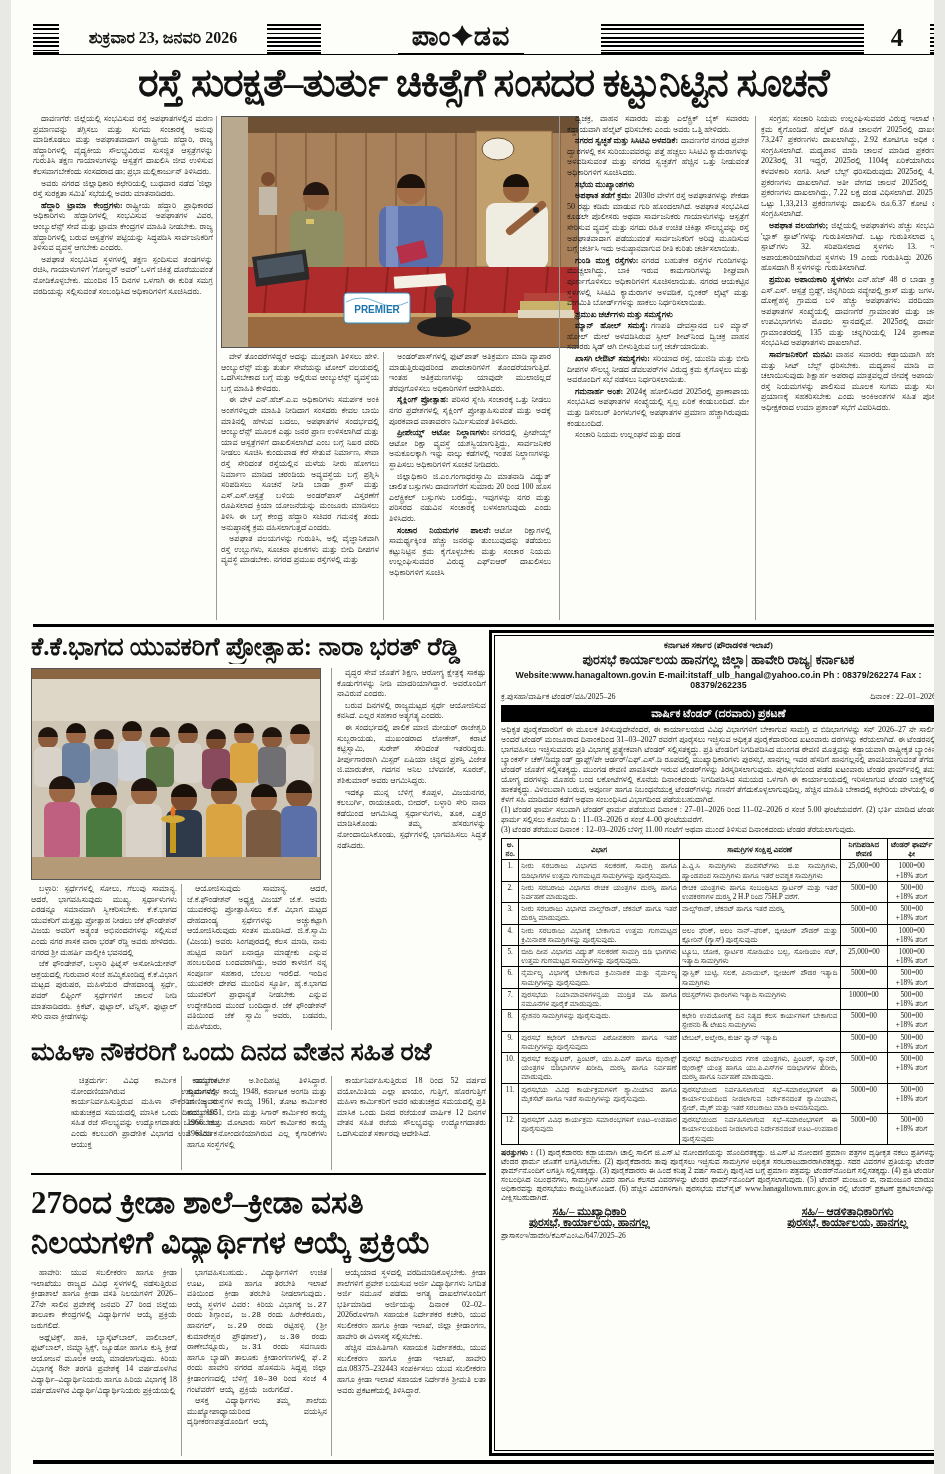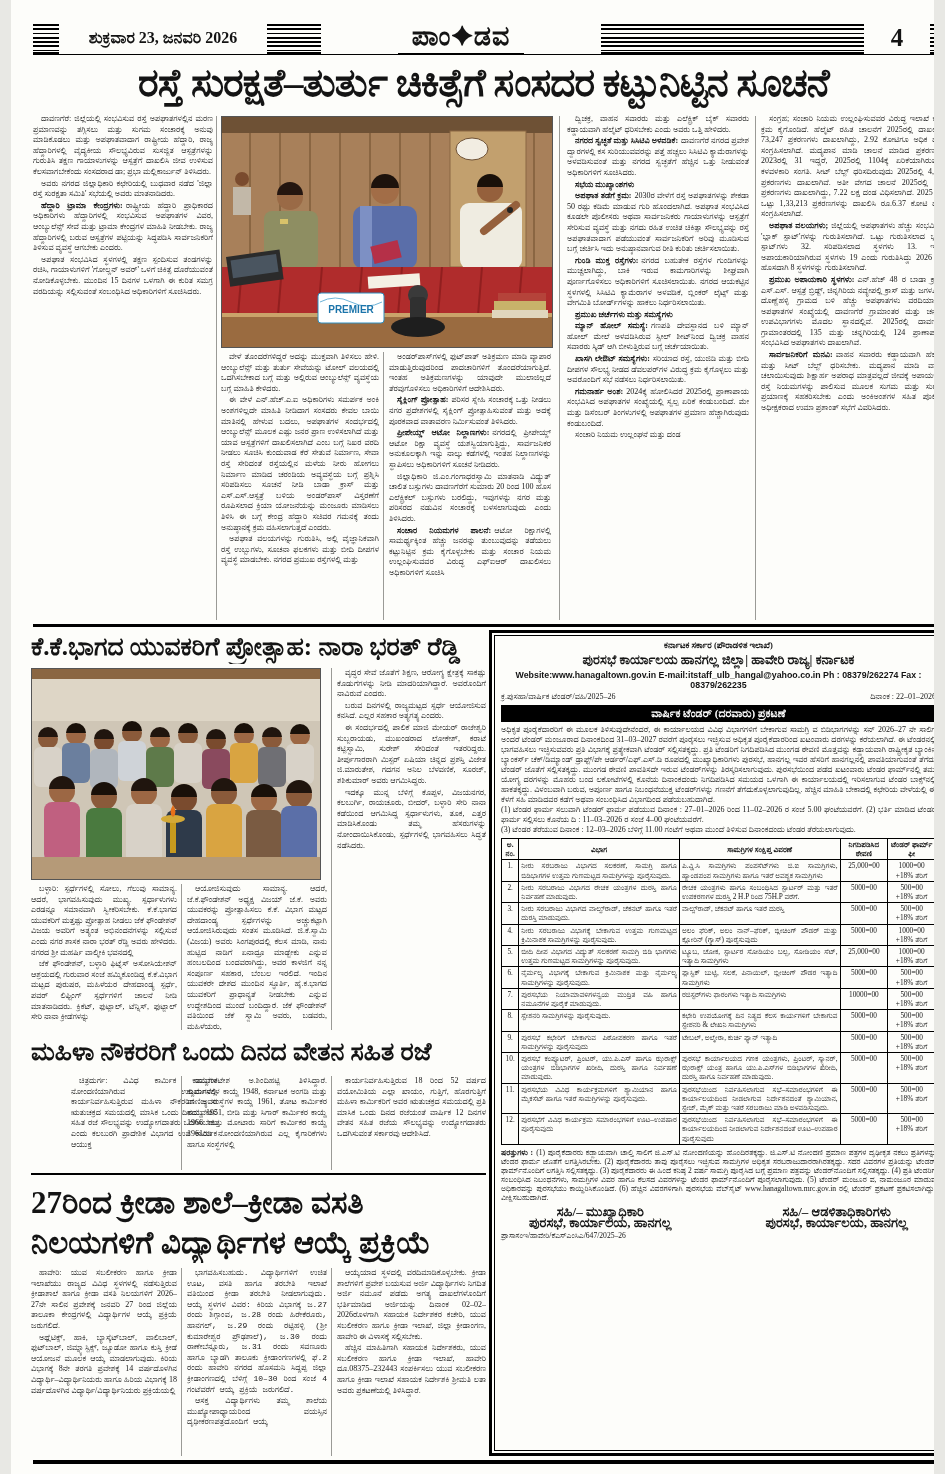--- a/index.html
+++ b/index.html
@@ -39,21 +39,21 @@
   .tlines{font-size:8px;line-height:10px;text-align:justify;}
   .tlines .tl{margin:0;}
   table.tt{width:100%;border-collapse:collapse;margin-top:3px;font-size:7.3px;line-height:9.2px;}
   table.tt th,table.tt td{border:1px solid #000;padding:1px 2px;vertical-align:top;text-align:justify;}
   table.tt th{text-align:center;font-weight:bold;vertical-align:middle;}
   td.c,th.c{text-align:center !important;}
   td.fee{white-space:pre-line;}
   .conds{font-size:7.6px;line-height:9px;text-align:justify;margin-top:3px;}
   .conds b{margin-right:3px;}
   .signs{display:flex;justify-content:space-between;margin-top:4px;padding:0 28px;}
-  .sig{text-align:center;font-size:13px;font-weight:bold;line-height:11px;}
+  .sig{text-align:center;font-size:11px;font-weight:bold;line-height:11px;text-decoration:underline;}
   .fref{font-size:7.6px;margin-top:3px;}
 </style>
 </head>
 <body>
 
 <div id="page">
 
   <div class="band">
     <div class="wbox datebox">ಶುಕ್ರವಾರ 23, ಜನವರಿ 2026</div>
     <div class="wbox mastbox">
@@ -65,21 +65,21 @@
   <div class="h1">ರಸ್ತೆ ಸುರಕ್ಷತೆ–ತುರ್ತು ಚಿಕಿತ್ಸೆಗೆ ಸಂಸದರ ಕಟ್ಟುನಿಟ್ಟಿನ ಸೂಚನೆ</div>
 
   <div class="col" style="left:22px;top:114px;width:180px;height:508px;">
 
   <p class="p"><span>ದಾವಣಗೆರೆ: ಜಿಲ್ಲೆಯಲ್ಲಿ ಸಂಭವಿಸುವ ರಸ್ತೆ ಅಪಘಾತಗಳಲ್ಲಿನ ಮರಣ ಪ್ರಮಾಣವನ್ನು ತಗ್ಗಿಸಲು ಮತ್ತು ಸುಗಮ ಸಂಚಾರಕ್ಕೆ ಅನುವು ಮಾಡಿಕೊಡಲು ಮತ್ತು ಅಪಘಾತವಾದಾಗ ರಾಷ್ಟ್ರೀಯ ಹೆದ್ದಾರಿ, ರಾಜ್ಯ ಹೆದ್ದಾರಿಗಳಲ್ಲಿ ವೈದ್ಯಕೀಯ ಸೌಲಭ್ಯವಿರುವ ಸುಸಜ್ಜಿತ ಆಸ್ಪತ್ರೆಗಳನ್ನು ಗುರುತಿಸಿ ತಕ್ಷಣ ಗಾಯಾಳುಗಳನ್ನು ಆಸ್ಪತ್ರೆಗೆ ದಾಖಲಿಸಿ ಜೀವ ಉಳಿಸುವ ಕೆಲಸವಾಗಬೇಕೆಂದು ಸಂಸದರಾದ ಡಾ; ಪ್ರಭಾ ಮಲ್ಲಿಕಾರ್ಜುನ್ ತಿಳಿಸಿದರು.</span></p>
       <p class="p"><span>ಅವರು ನಗರದ ಜಿಲ್ಲಾಧಿಕಾರಿ ಕಛೇರಿಯಲ್ಲಿ ಬುಧವಾರ ನಡೆದ 'ಜಿಲ್ಲಾ ರಸ್ತೆ ಸುರಕ್ಷತಾ ಸಮಿತಿ' ಸಭೆಯಲ್ಲಿ ಅವರು ಮಾತನಾಡಿದರು.</span></p>
       <p class="p"><b>ಹೆದ್ದಾರಿ ಟ್ರಾಮಾ ಕೇಂದ್ರಗಳು:</b><span>ರಾಷ್ಟ್ರೀಯ ಹೆದ್ದಾರಿ ಪ್ರಾಧಿಕಾರದ ಅಧಿಕಾರಿಗಳು ಹೆದ್ದಾರಿಗಳಲ್ಲಿ ಸಂಭವಿಸುವ ಅಪಘಾತಗಳ ವಿವರ, ಆಂಬ್ಯುಲೆನ್ಸ್ ಸೇವೆ ಮತ್ತು ಟ್ರಾಮಾ ಕೇಂದ್ರಗಳ ಮಾಹಿತಿ ನೀಡಬೇಕು. ರಾಜ್ಯ ಹೆದ್ದಾರಿಗಳಲ್ಲಿ ಬರುವ ಆಸ್ಪತ್ರೆಗಳ ಪಟ್ಟಿಯನ್ನು ಸಿದ್ಧಪಡಿಸಿ ಸಾರ್ವಜನಿಕರಿಗೆ ತಿಳಿಸುವ ವ್ಯವಸ್ಥೆ ಆಗಬೇಕು ಎಂದರು.</span></p>
       <p class="p"><span>ಅಪಘಾತ ಸಂಭವಿಸಿದ ಸ್ಥಳಗಳಲ್ಲಿ ತಕ್ಷಣ ಸ್ಪಂದಿಸುವ ತಂಡಗಳನ್ನು ರಚಿಸಿ, ಗಾಯಾಳುಗಳಿಗೆ 'ಗೋಲ್ಡನ್ ಅವರ್' ಒಳಗೆ ಚಿಕಿತ್ಸೆ ದೊರೆಯುವಂತೆ ನೋಡಿಕೊಳ್ಳಬೇಕು. ಮುಂದಿನ 15 ದಿನಗಳ ಒಳಗಾಗಿ ಈ ಕುರಿತ ಸಮಗ್ರ ವರದಿಯನ್ನು ಸಲ್ಲಿಸುವಂತೆ ಸಂಬಂಧಿಸಿದ ಅಧಿಕಾರಿಗಳಿಗೆ ಸೂಚಿಸಿದರು.</span></p>
     </div>
 
-  <div class="photo" style="left:210px;top:116px;width:330px;height:230px;">
+  <div class="photo" style="left:210px;top:116px;width:330px;height:230px;padding-left:26px;">
     <svg viewBox="0 0 330 230" width="330" height="230">
       <rect width="330" height="230" fill="#a8805a"></rect>
       <rect width="330" height="16" fill="#6e5135"></rect>
       <g stroke="#8a6642" stroke-width="2">
         <line x1="28" y1="16" x2="28" y2="150"></line>
           <line x1="58" y1="16" x2="58" y2="150"></line>
         <line x1="88" y1="16" x2="88" y2="150"></line>
           <line x1="118" y1="16" x2="118" y2="150"></line>
         <line x1="148" y1="16" x2="148" y2="150"></line>
           <line x1="178" y1="16" x2="178" y2="150"></line>

